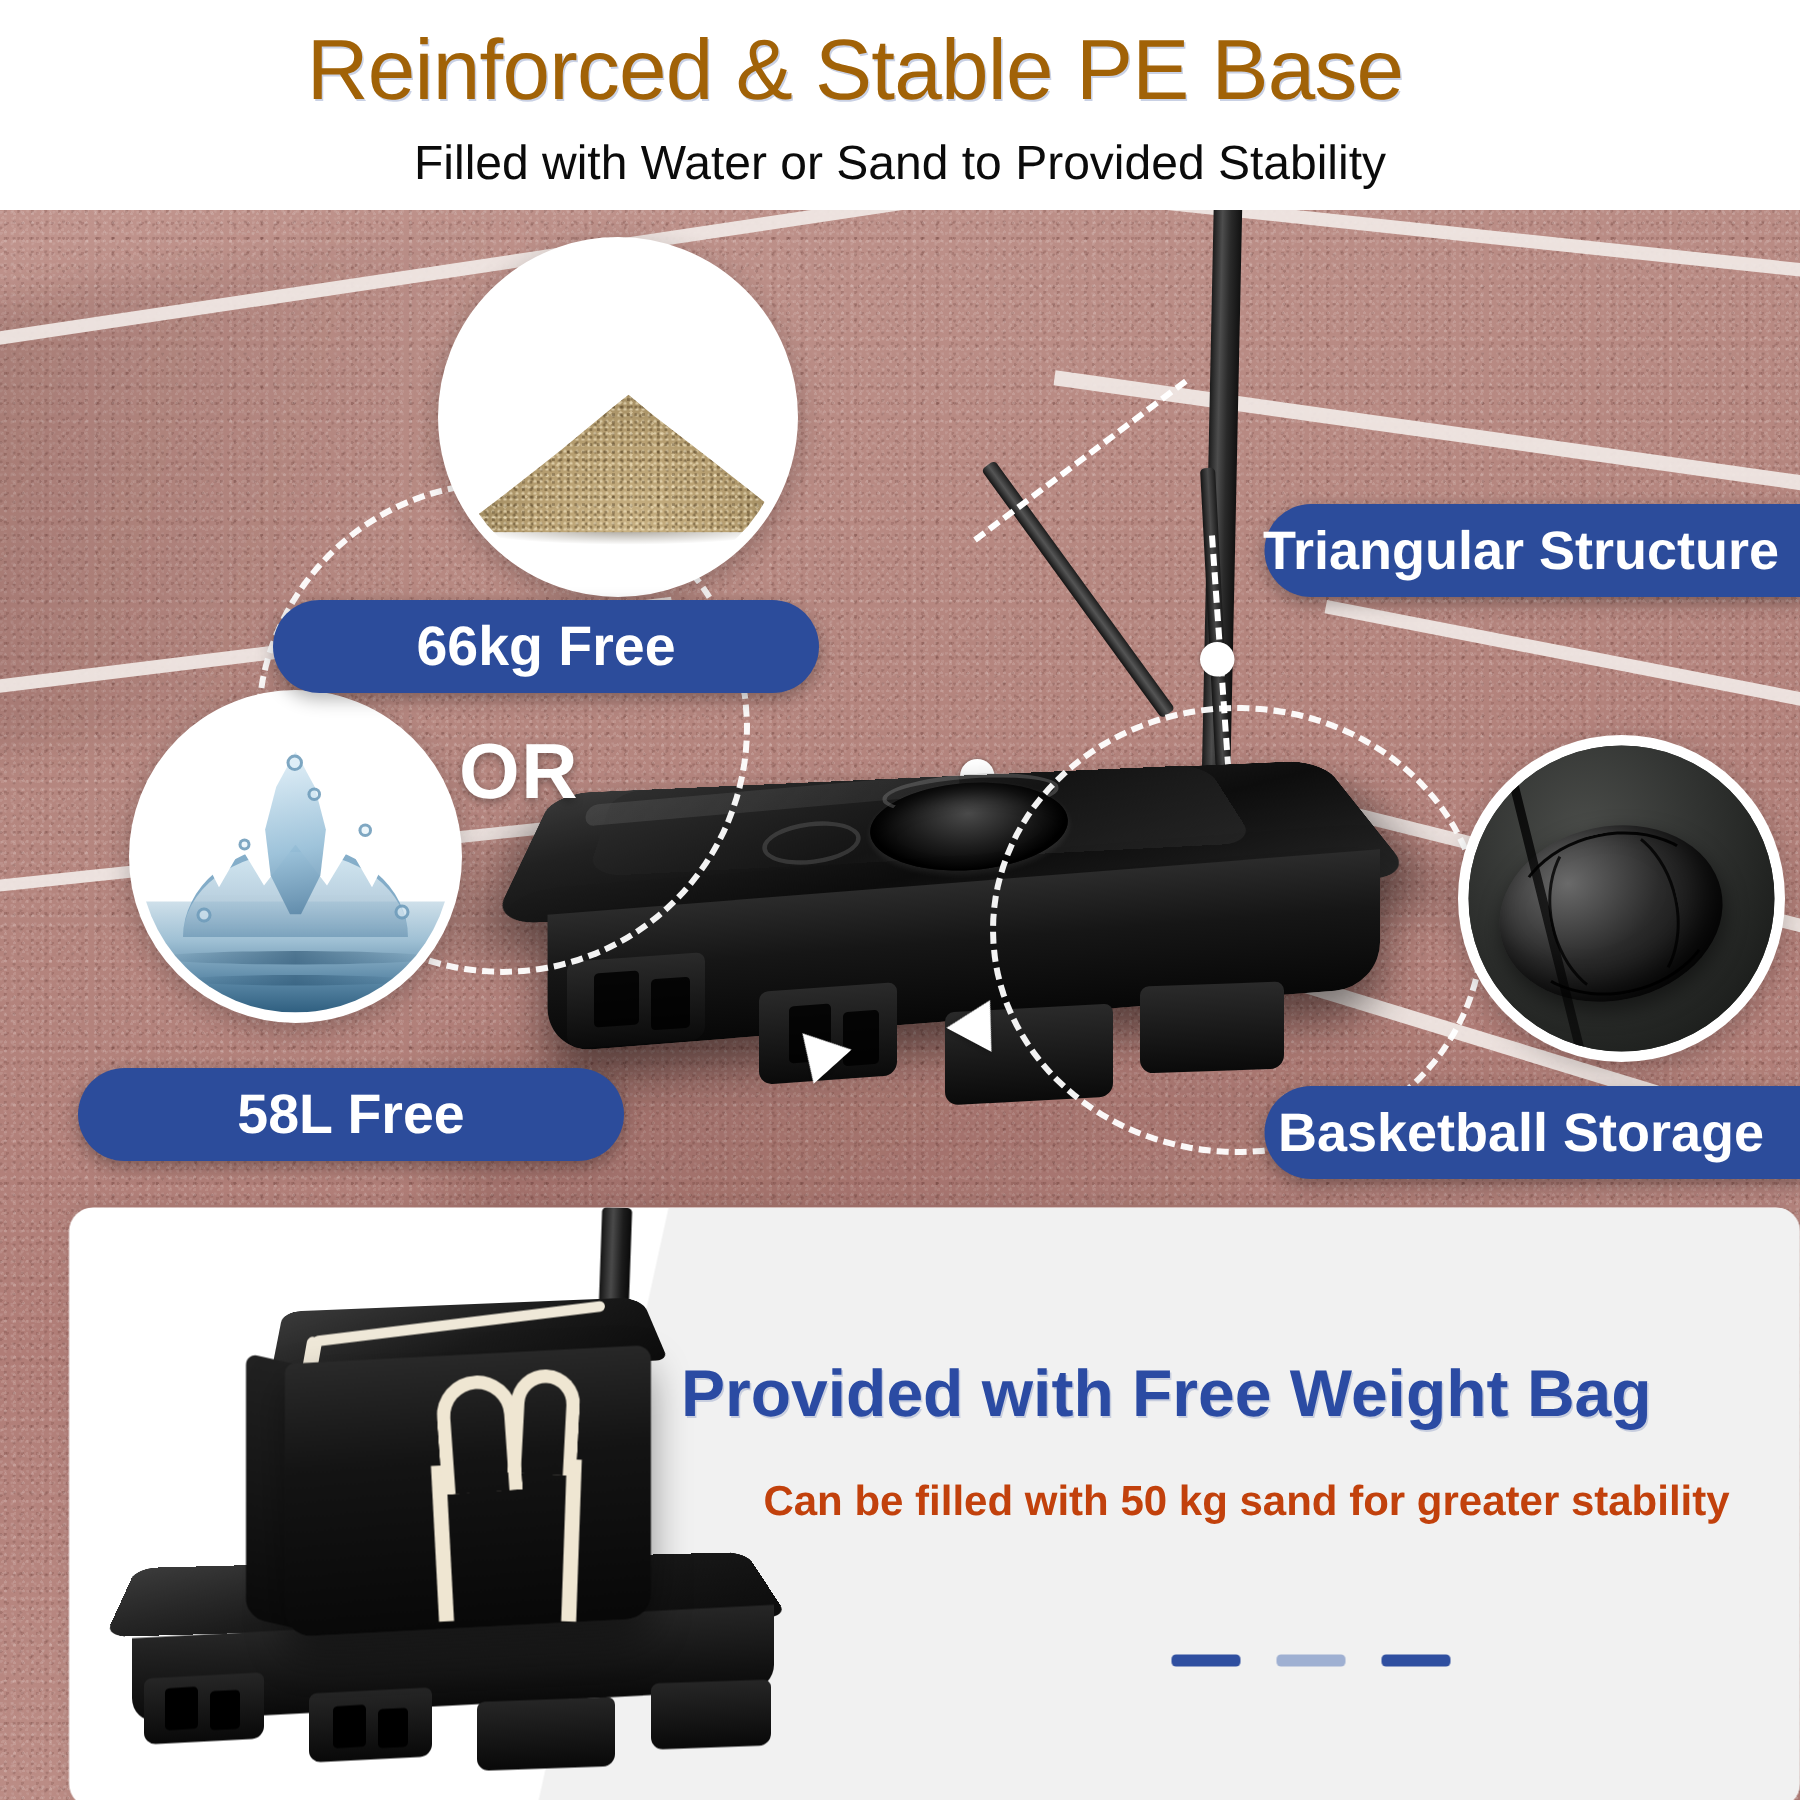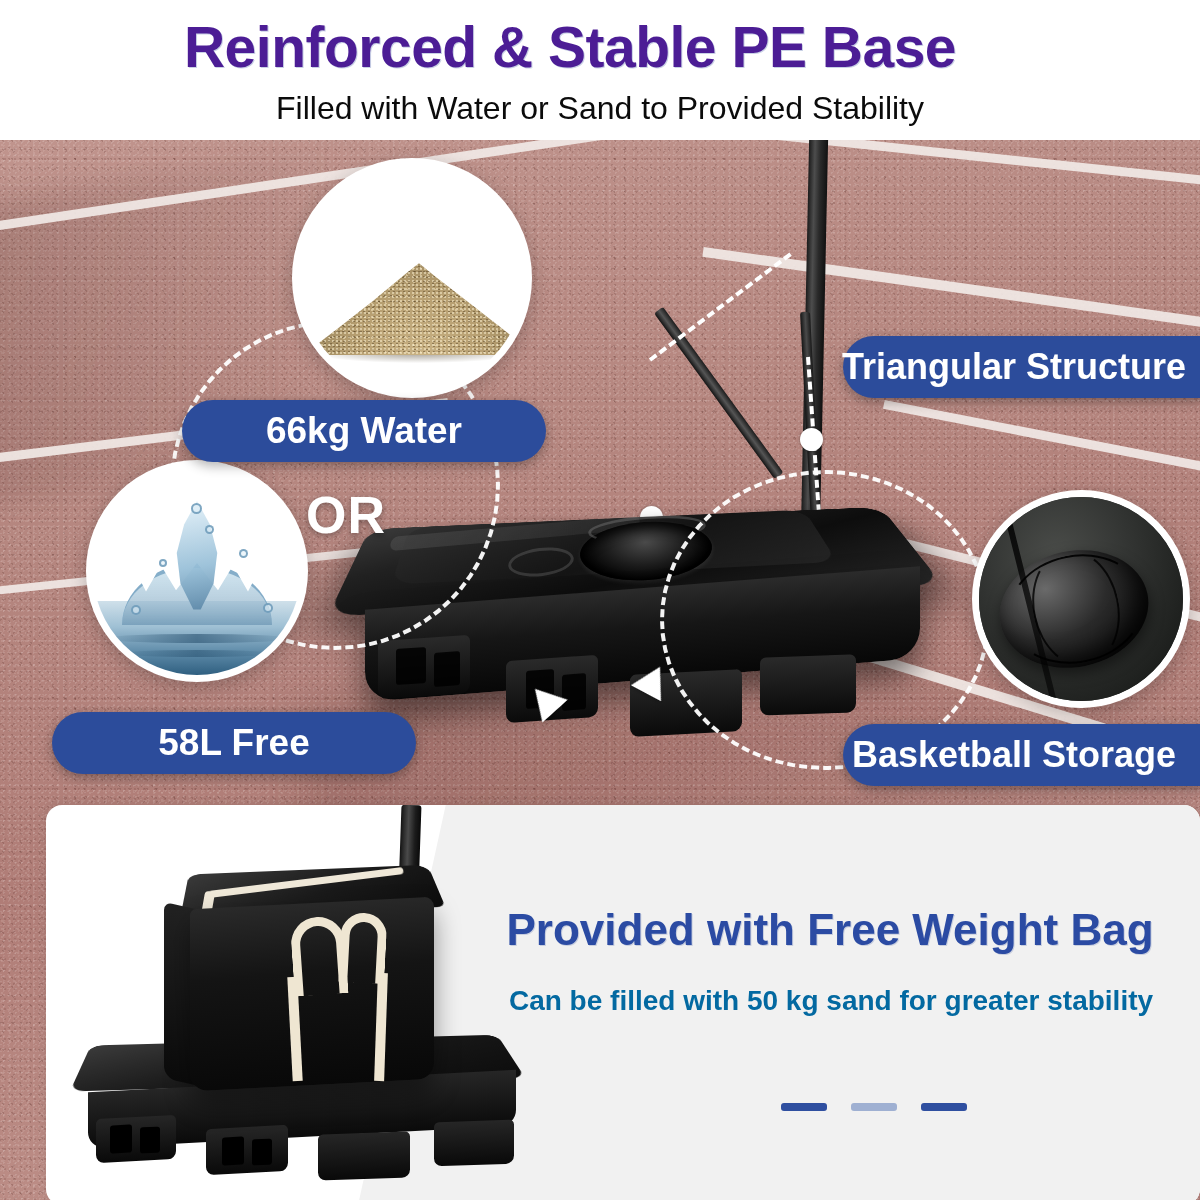--- a/index.html
+++ b/index.html
@@ -8,21 +8,21 @@
     font-family:"Liberation Sans", sans-serif;
     background:#ffffff;
     overflow:hidden;
   }
   #page { position:relative; width:1200px; height:1200px; overflow:hidden; background:#fff; }
 
   
   .header { position:absolute; left:0; top:0; width:1200px; height:140px; background:#ffffff; z-index:40; }
   .header-title {
     position:absolute; left:0; top:14px; width:1140px; text-align:center;
-    font-size:57px; font-weight:bold; color:#4c1d95; letter-spacing:-0.5px;
+    font-size:57px; font-weight:normal; color:#a16207; letter-spacing:-0.5px;
     font-family:"Liberation Sans", sans-serif;
     text-shadow:1px 1px 0 rgba(40,70,150,.25);
   }
   .header-sub {
     position:absolute; left:0; top:90px; width:1200px; text-align:center;
     font-size:32px; font-weight:400; color:#0b0b0b;
     font-family:"Liberation Sans", sans-serif;
   }
 
   
@@ -342,28 +342,28 @@
   .bcf2 { left:140px; top:108px; width:82px; height:46px; transform:skewY(-3deg); }
   .bcf3 { left:252px; top:114px; width:92px; height:46px; transform:skewY(-2deg); }
   .bcf4 { left:368px; top:102px; width:80px; height:44px; transform:skewY(-2deg); }
   .bcn { position:absolute; background:#000; border-radius:3px; }
   .bcn1 { left:44px;  top:106px; width:22px; height:28px; transform:skewY(-3deg); }
   .bcn2 { left:74px;  top:108px; width:20px; height:26px; transform:skewY(-3deg); }
   .bcn3 { left:156px; top:118px; width:22px; height:28px; transform:skewY(-3deg); }
   .bcn4 { left:186px; top:120px; width:20px; height:26px; transform:skewY(-3deg); }
 
   .bc-heading {
-    position:absolute; left:424px; top:100px; width:720px; text-align:center;
+    position:absolute; left:408px; top:100px; width:720px; 
     font-size:44px; font-weight:bold; color:#2B4BA3;
     font-family:"Liberation Sans", sans-serif;
     text-shadow:1px 1px 0 rgba(40,70,150,.2);
   }
   .bc-sub {
     position:absolute; left:420px; top:180px; width:730px; text-align:center;
-    font-size:28px; font-weight:bold; color:#0369a1;
+    font-size:28px; font-weight:bold; color:#c2410c;
     font-family:"Liberation Sans", sans-serif;
   }
   .dots { position:absolute; left:735px; top:298px; display:flex; gap:24px; }
   .dot { width:46px; height:8px; border-radius:3px; background:#2F4FA0; }
   .dot.faded { background:#9fb0d2; }
 </style>
 </head>
 <body>
 
 <div id="page">
@@ -444,21 +444,21 @@
     <div class="inset inset-ball">
       <div class="ball-plate"></div>
       <div class="ball-ball"></div>
       <div class="ball-seam bs1"></div>
       <div class="ball-seam bs2"></div>
       <div class="ball-slot"></div>
     </div>
 
     <div class="or-text">OR</div>
 
-    <div class="badge badge-sand">66kg Water</div>
+    <div class="badge badge-sand">66kg Free</div>
     <div class="badge badge-water">58L Free</div>
     <div class="badge badge-tri">Triangular Structure</div>
     <div class="badge badge-store">Basketball Storage</div>
 
     <div class="bottom-card">
       <div class="bc-right-tint"></div>
 
       <div class="bc-pole"></div>
 
       <div class="bc-base">

